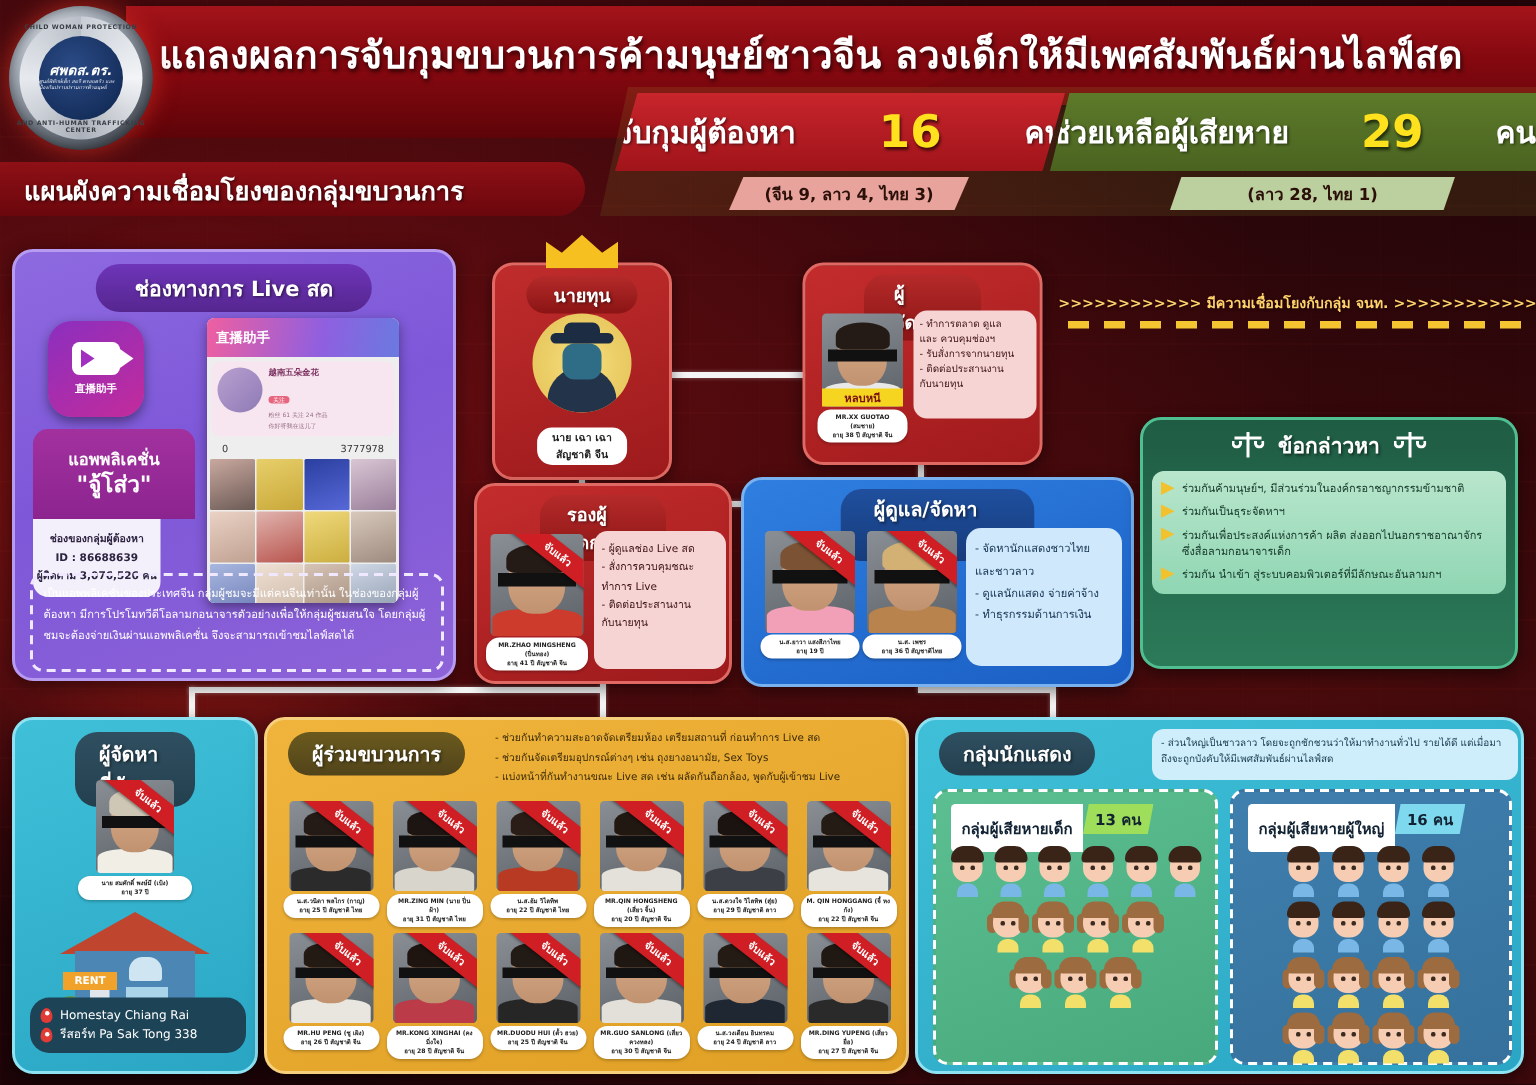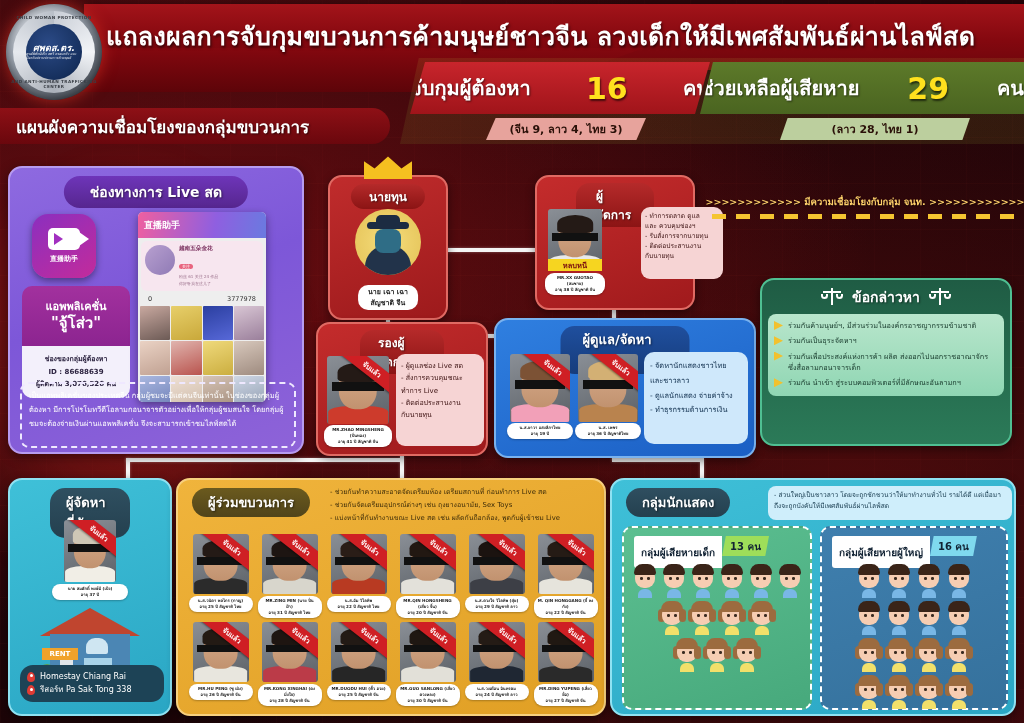--- a/index.html
+++ b/index.html
@@ -200,21 +200,21 @@
   .app-box{
     position:absolute; left:12px; top:118px; width:108px; height:60px;
     background:linear-gradient(180deg,#a2319e,#8c2490);
     border-radius:10px 10px 0 0;
     display:flex;flex-direction:column;align-items:center;justify-content:center;
     color:#fff; line-height:1.25;
   }
   .app-box .l1{font-size:11px;font-weight:bold;}
   .app-box .l2{font-size:15px;font-weight:bold;}
   .app-info{
-    position:absolute; left:12px; top:178px; width:108px; height:52px;
+    position:absolute; left:12px; top:178px; width:85px; height:52px;
     background:#f3f0fb; border-radius:0 0 10px 10px;
     display:flex;flex-direction:column;align-items:center;justify-content:center;
     color:#2c2340; font-size:7px; line-height:1.8; font-weight:bold;
   }
   .phone{
     position:absolute; left:128px; top:44px; width:128px; height:190px;
     background:#eee; border-radius:5px; overflow:hidden;
     box-shadow:0 3px 8px rgba(0,0,0,.4);
   }
   .phone-top{height:26px;background:linear-gradient(100deg,#ef5fa0,#8f5fe0 60%,#6a7ae0);
@@ -276,21 +276,21 @@
   }
   .manager-title{position:absolute;left:50%;top:6px;transform:translateX(-50%);
     background:linear-gradient(180deg,#b52a2a,#8b1414);font-size:12px;padding:3px 20px;border-radius:14px;}
   .mgr-photo{position:absolute;left:11px;top:32px;width:54px;height:62px;}
   .mgr-flag{
     position:absolute;left:11px;top:82px;width:54px;height:12px;background:#f6d520;
     color:#7a1010;font-size:7.5px;font-weight:bold;display:flex;align-items:center;justify-content:center;}
   .mgr-cap{position:absolute;left:8px;top:96px;width:60px;}
   .mgr-bullets{
     position:absolute;left:72px;top:30px;width:82px;height:72px;
-    background:#f6d4d4;border-radius:9px;padding:5px 4px;color:#3c1111;font-size:6.6px;line-height:1.5;margin-left:32px;}
+    background:#f6d4d4;border-radius:9px;padding:5px 4px;color:#3c1111;font-size:6.6px;line-height:1.5;}
 
   
   .deputy{
     left:316px; top:322px; width:172px; height:134px;
     background:linear-gradient(160deg,#c42c2c,#9d1a1c);
     border:2px solid #e06a63; box-shadow:0 3px 10px rgba(0,0,0,.45);
   }
   .deputy-title{position:absolute;left:50%;top:6px;transform:translateX(-50%);
     background:linear-gradient(180deg,#b52a2a,#8b1414);font-size:12px;padding:3px 18px;border-radius:14px;}
   .dep-photo{position:absolute;left:9px;top:32px;width:62px;height:68px;}

